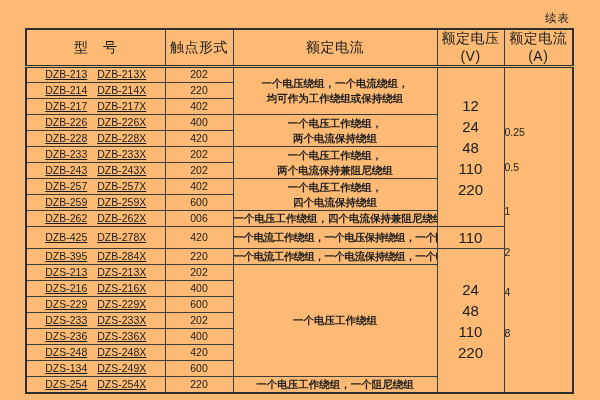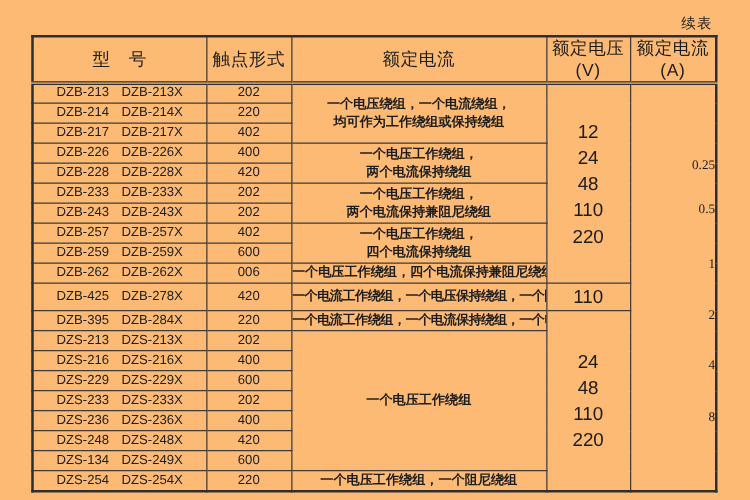--- a/index.html
+++ b/index.html
@@ -32,38 +32,37 @@
   }
   .spec thead th {
     height: 23px;
     font-weight: normal;
     font-size: 14px;
     border-bottom: 3px double #2e2e2e;
     letter-spacing: 0.5px;
   }
   .spec tbody tr { height: 16px; }
 
-  .model-flex { display: flex; justify-content: center; align-items: center; gap: 10px; }
+  .model-flex { display: flex; justify-content: center; align-items: center; gap: 10px; text-decoration: underline; }
   .model-flex span { white-space: nowrap; }
 
   .winding-cell div { line-height: 15px; font-weight: bold; }
   .w-normal { font-size: 10.5px; }
   .w-small  { font-size: 9.3px;  white-space: nowrap; }
   .w-xsmall { font-size: 8.2px;  letter-spacing: -0.4px; white-space: nowrap; }
 
   .voltage-cell .v-val { line-height: 21px; font-size: 15px; }
 
   .current-cell { position: relative; }
   .cur-wrap { position: absolute; left: 0; top: 0; right: 0; bottom: 0; }
   .cur-val {
     position: absolute; left: 0; width: 100%;
     transform: translateY(-50%);
-    text-align: right;
+    text-align: left;
     font-size: 10.5px;
-    font-family: Liberation Serif, serif;
   }
 </style>
 </head>
 <body>
 
 <div class="page">
 
   <div class="continued">续表</div>
 
   <table class="spec">

